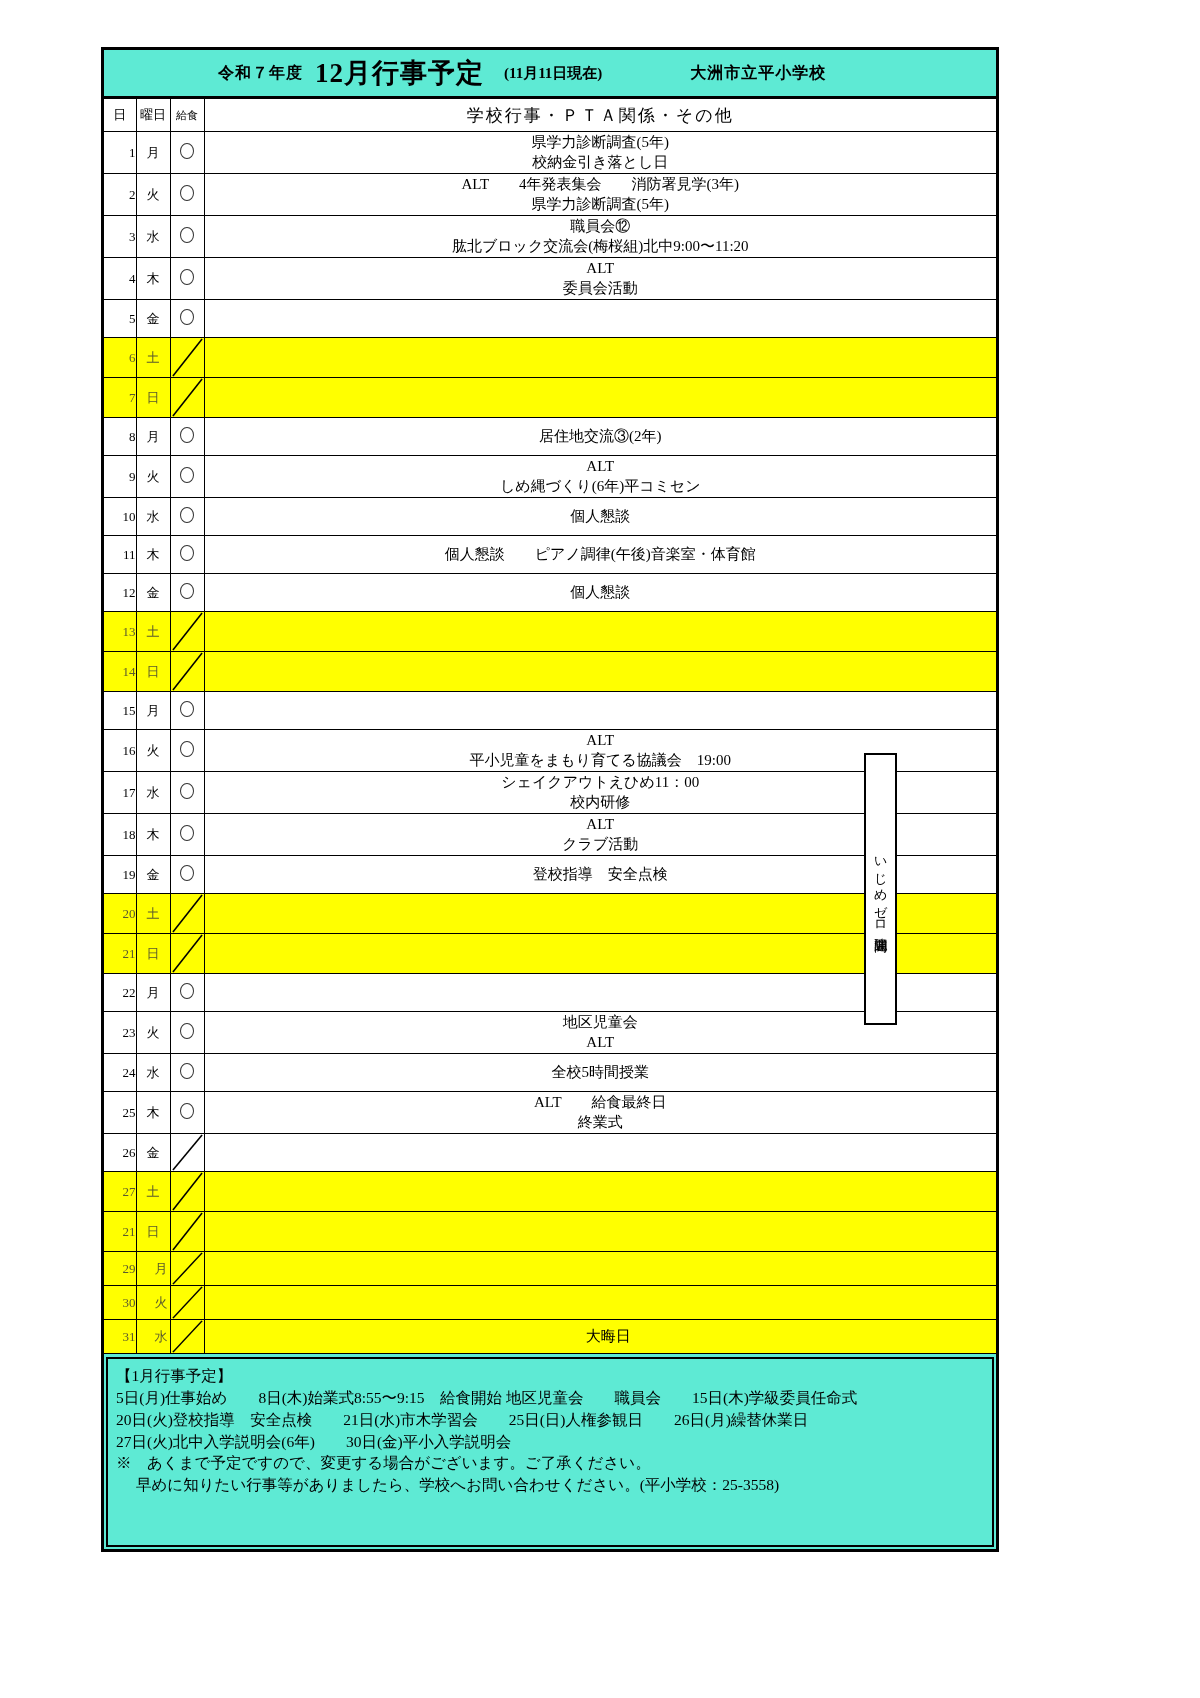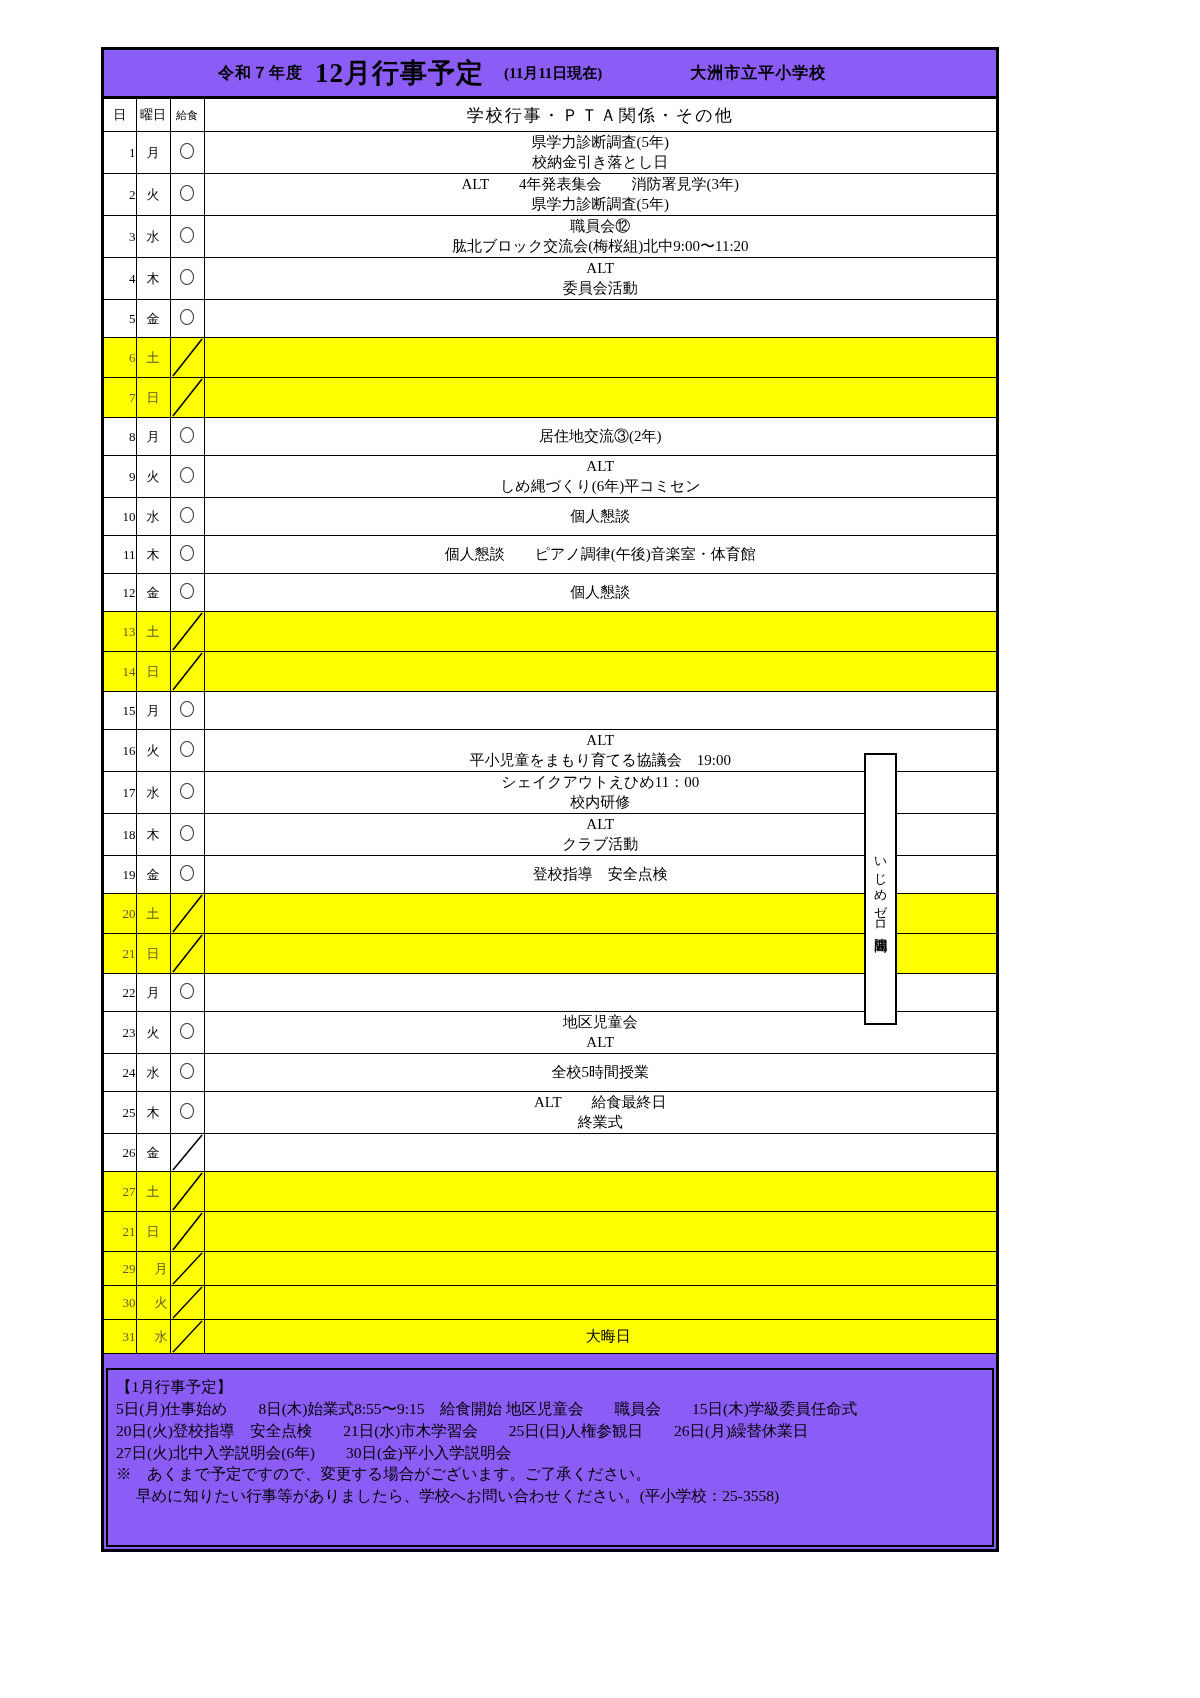--- a/index.html
+++ b/index.html
@@ -13,21 +13,21 @@
     font-family: "Liberation Serif", "DejaVu Serif", serif;
     color: #000000;
     position: relative;
   }
 
   .page {
     position: absolute;
     left: 101px; top: 47px;
     width: 898px; height: 1505px;
     border: 3px solid #000;
-    background: #8b5cf6;
+    background: #5eead4;
     display: flex;
     flex-direction: column;
   }
 
   
   .titlebar {
     height: 48px;
     border-bottom: 2px solid #000;
     display: flex;
     align-items: center;
@@ -156,21 +156,21 @@
     font-size: 13px;
     line-height: 1.18;
     letter-spacing: 1px;
     white-space: nowrap;
   }
 
   
   .notes {
     flex: 1 1 auto;
     border-top: 3px solid #000;
-    margin: 14px 2px 2px 2px;
+    margin: 3px 2px 2px 2px;
     border: 2px solid #000;
     padding: 6px 8px 4px 8px;
     font-size: 15.5px;
     line-height: 1.41;
   }
   .notes .ln { white-space: pre-wrap; }
   .notes .ln.indent { padding-left: 20px; }
 </style>
 </head>
 <body>

